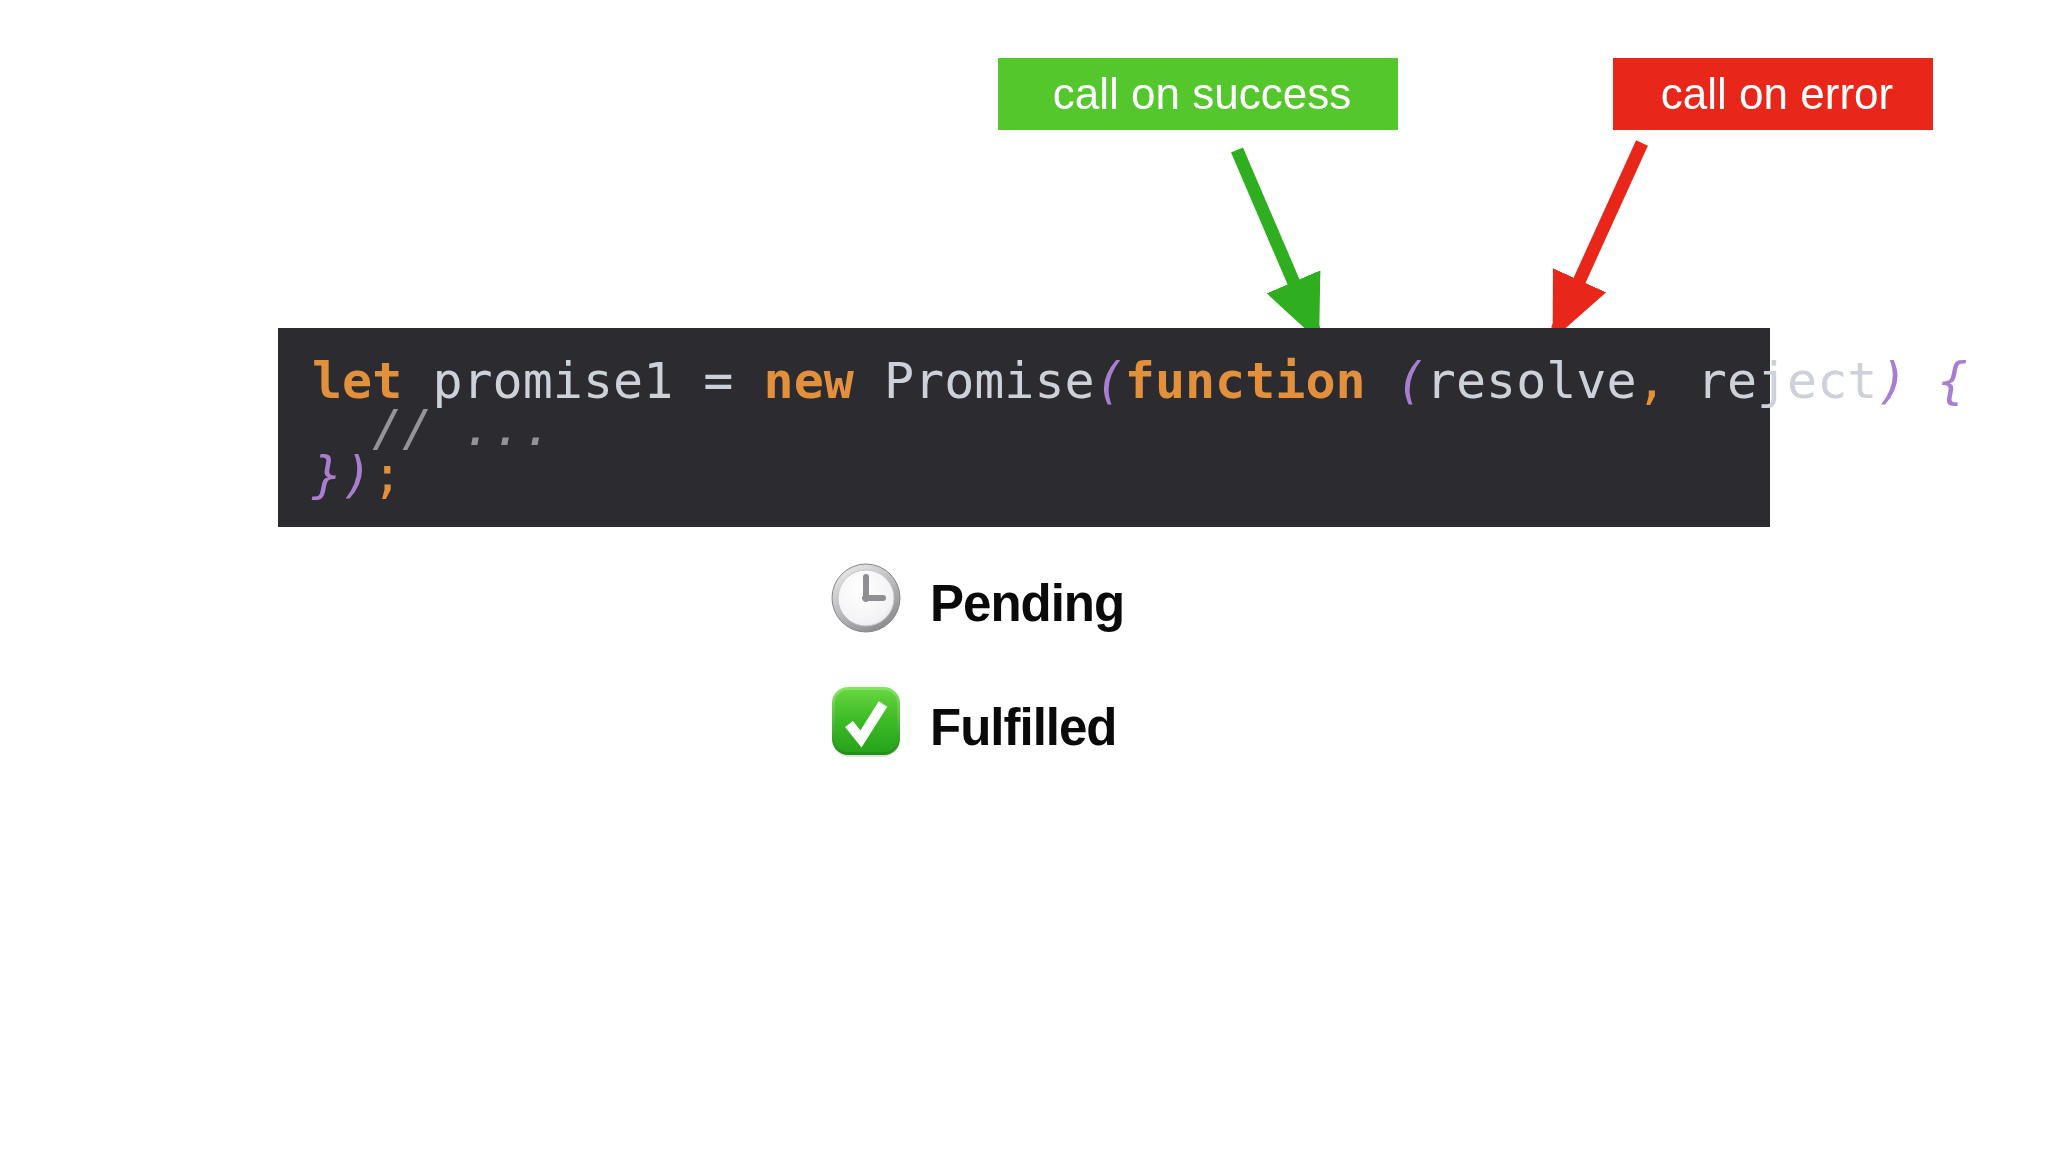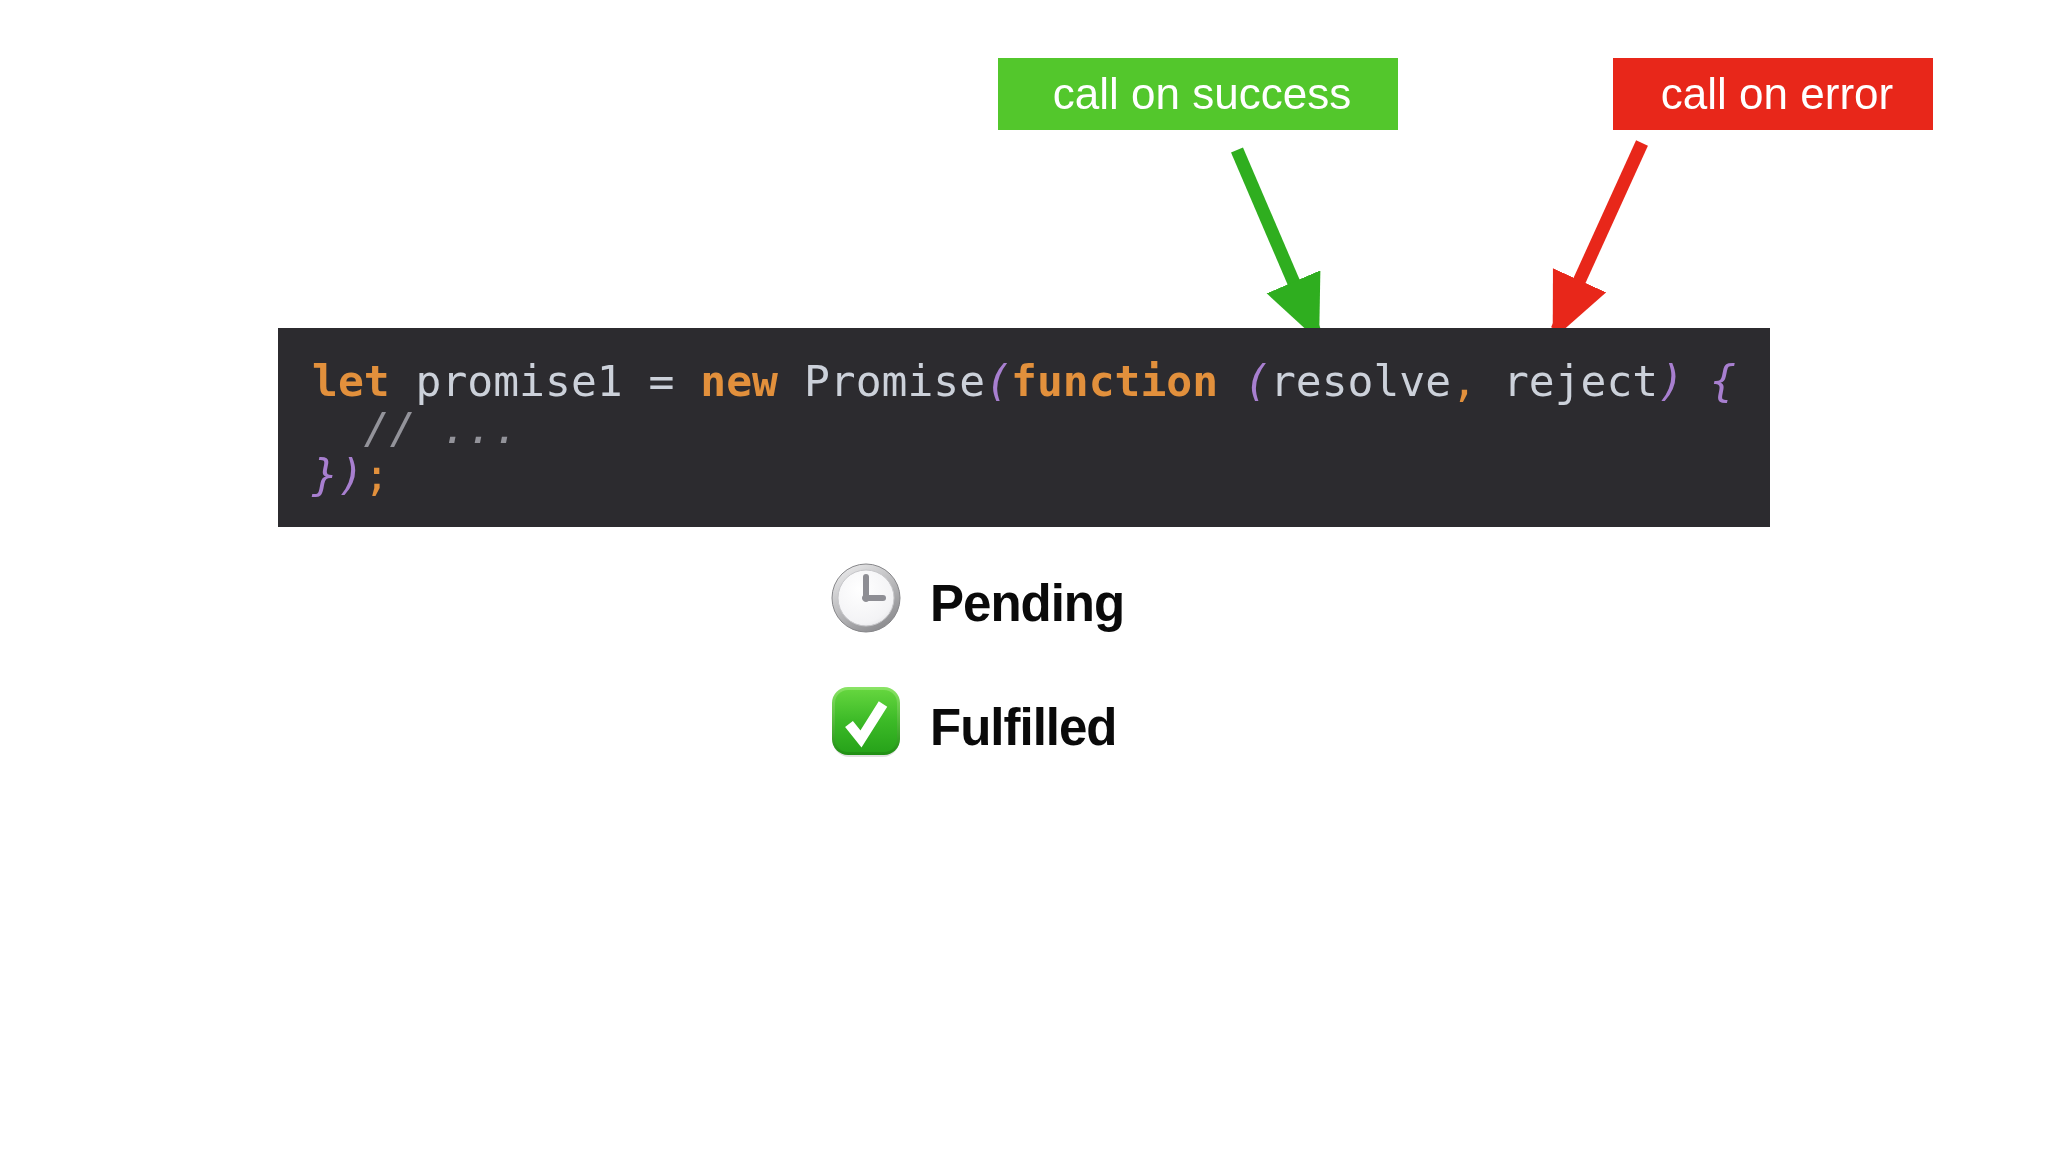--- a/index.html
+++ b/index.html
@@ -14,21 +14,21 @@
   }
   .callout-success{left:998px;top:58px;width:392px;}
   .callout-error{left:1568px;top:58px;width:312px;margin-left:45px;}
   
   .arrows-svg{position:absolute;left:0;top:0;width:2048px;height:1152px;pointer-events:none;}
   
   .code-block{
     position:absolute;left:278px;top:328px;width:1492px;height:199px;
     box-sizing:border-box;padding:30px 0 11px 34px;
     font-family:"DejaVu Sans Mono","Liberation Mono",monospace;
-    font-size:43px;line-height:47px;white-space:pre;
+    font-size:50px;line-height:47px;white-space:pre;
   }
   .code-line{white-space:pre;}
   .tok-kw{color:#e2903c;font-weight:bold;}
   .tok-plain{color:#ccd1da;}
   .tok-punct{color:#a87fd0;font-style:italic;}
   .tok-op{color:#e2903c;}
   .tok-comment{color:#93939a;font-style:italic;}
   
   .state-row{position:absolute;left:830px;height:76px;display:flex;align-items:center;gap:28px;}
   .state-row-pending{top:560px;}

